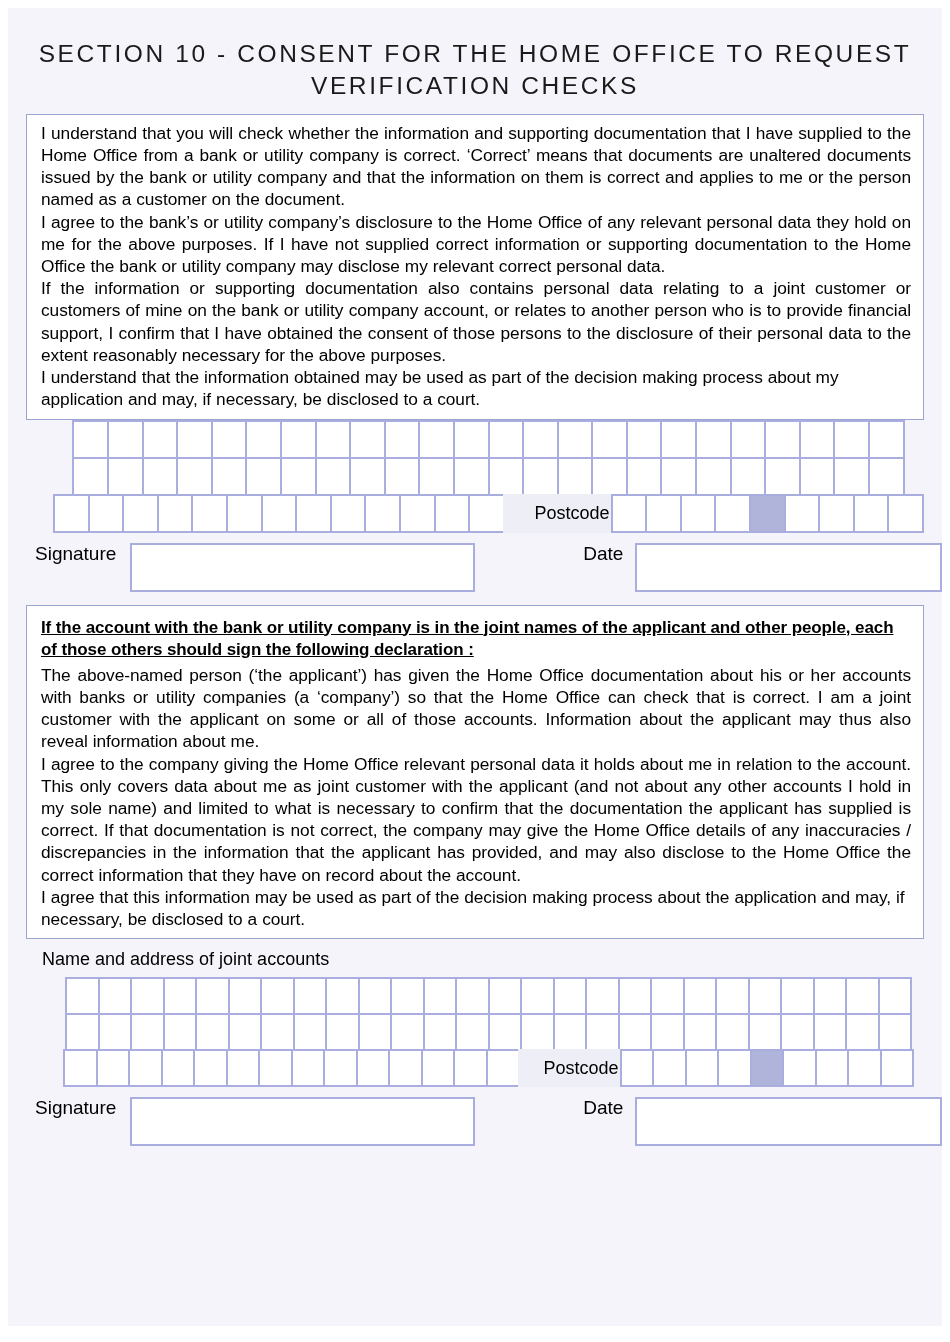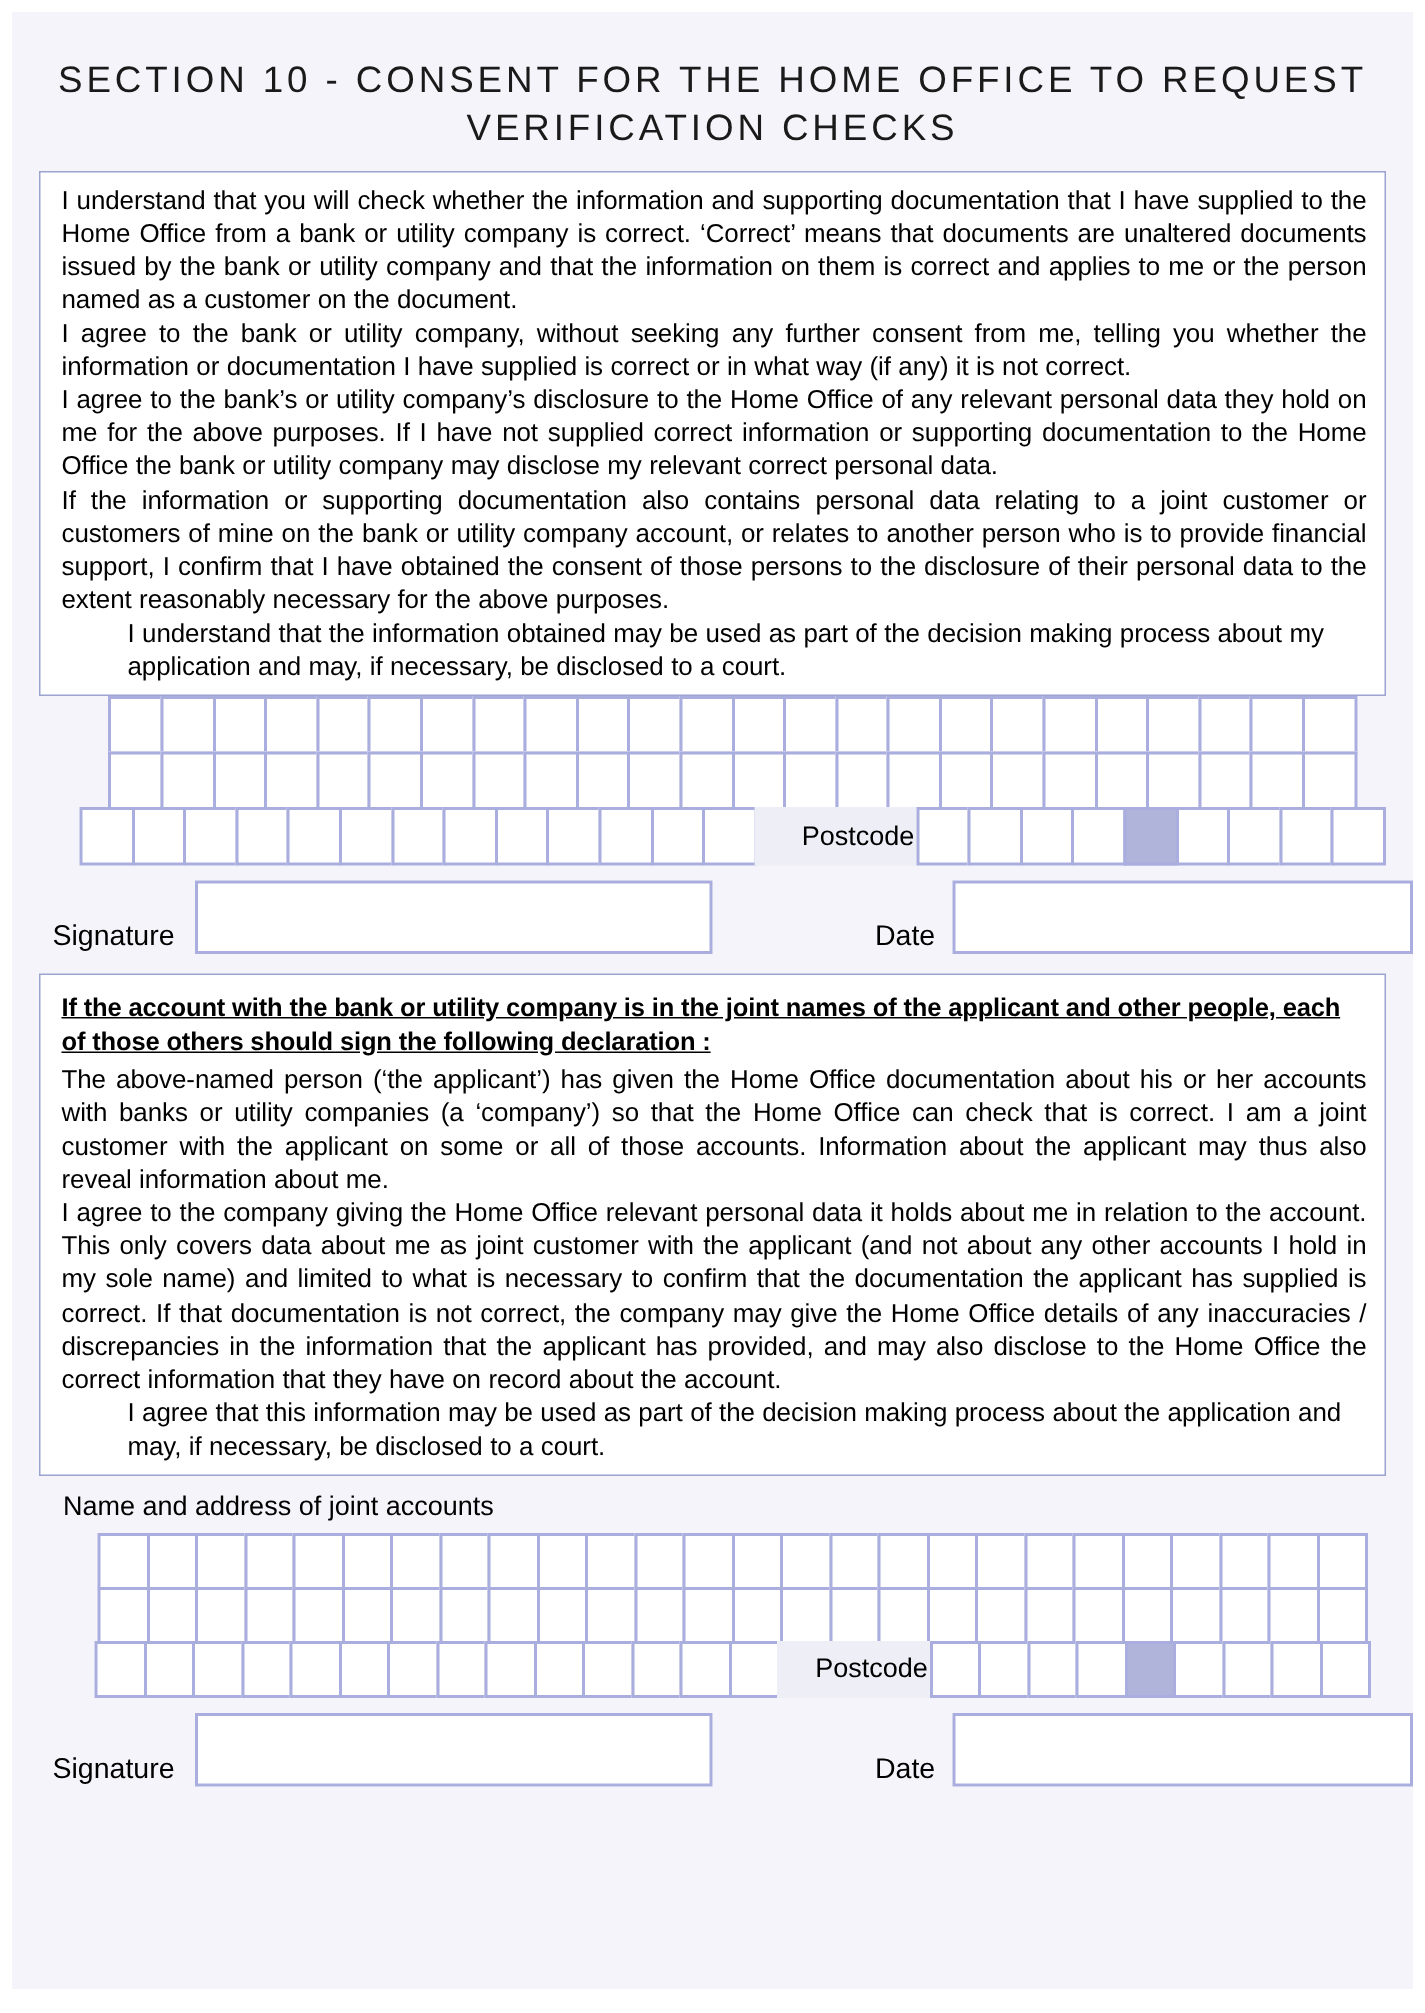--- a/index.html
+++ b/index.html
@@ -69,21 +69,20 @@
     font-size: 17.3px;
     line-height: 1.285;
     text-align: justify;
     text-align-last: left;
     margin: 0;
     letter-spacing: -0.05px;
     word-spacing: 0.2px;
   }
   .decl-para.nojust {
     text-align: left;
-    margin-left: 44px;
   }
 
   
   .field-label {
     font-size: 18px;
     margin: 9px 0 7px 34px;
     line-height: 1.1;
   }
   .field-label.joint {
     margin-top: 11px;
@@ -118,21 +117,21 @@
     align-items: center;
     justify-content: flex-end;
     font-size: 18px;
     padding-right: 1px;
     color: #000;
   }
 
   
   .sig-row {
     display: flex;
-    align-items: flex-end;
+    align-items: flex-start;
     margin-top: 10px;
     padding-left: 27px;
   }
   .sig-label {
     font-size: 19px;
     white-space: nowrap;
   }
   .sig-box {
     border: 2px solid #a9aede;
     background: #ffffff;
@@ -154,21 +153,20 @@
 </style>
 </head>
 <body>
 
 <div class="page">
 
   <div class="section-heading">SECTION 10 - CONSENT FOR THE HOME OFFICE TO REQUEST VERIFICATION CHECKS</div>
 
   <div class="decl-box">
     <p class="decl-para">I understand that you will check whether the information and supporting documentation that I have supplied to the Home Office from a bank or utility company is correct.  ‘Correct’ means that documents are unaltered documents issued by the bank or utility company and that the information on them is correct and applies to me or the person named as a customer on the document.</p>
-    <p class="decl-para">I agree to the bank or utility company, without seeking any further consent from me, telling you whether the information or documentation I have supplied is correct  or in what way (if any) it is not correct.</p>
     <p class="decl-para">I agree to the bank’s or utility company’s disclosure to the Home Office of any relevant personal data they hold on me for the above purposes.  If I have not supplied correct information or supporting documentation to the Home Office the bank or utility company may disclose my relevant correct personal data.</p>
     <p class="decl-para">If the information or supporting documentation also contains personal data relating to a joint customer or customers of mine on the bank or utility company account, or relates to another person who is to provide financial support, I confirm that I have obtained the consent of those persons to the disclosure of their personal data to the extent reasonably necessary for the above purposes.</p>
     <p class="decl-para nojust">I understand that the information obtained may be used as part of the decision making process about my application and may, if necessary, be disclosed to a court.</p>
   </div>
 
 
   <div class="grid" id="applicant-grid">
       <div class="grid-row">
         <div class="cell" style="width: 36.6px; height: 39px;"></div>
         <div class="cell" style="width: 36.6px; height: 39px;"></div>

